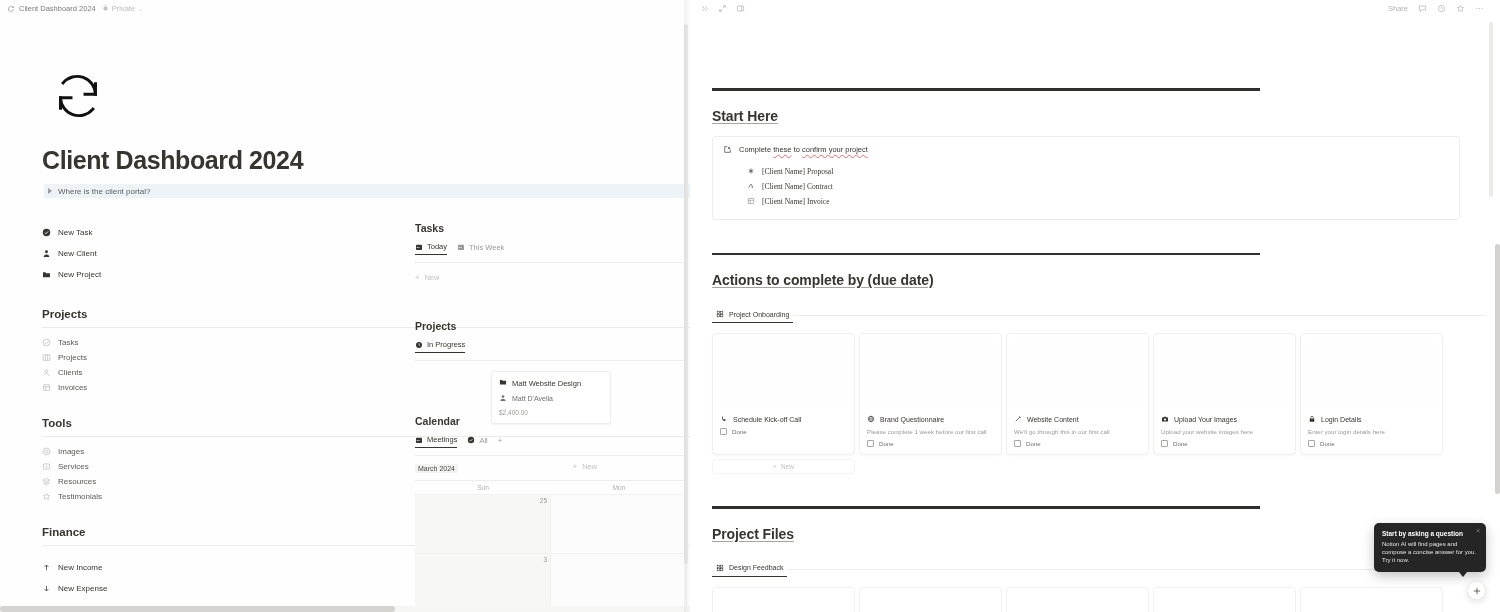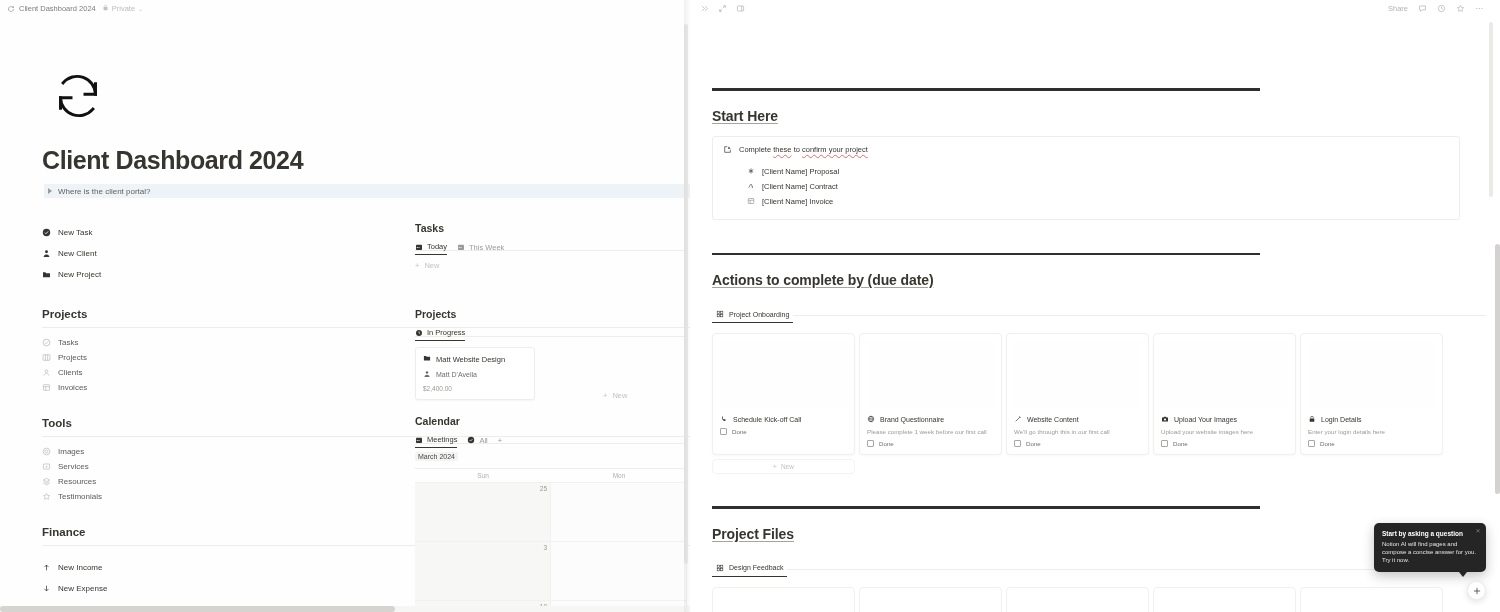--- a/index.html
+++ b/index.html
@@ -92,21 +92,21 @@
   .col-mid {
     position: absolute;
     left: 415px; top: 222px;
     width: 272px;
   }
   .mid-title { font-size: 10.5px; font-weight: 600; color: #37352f; }
   .mid-tabs {
     margin-top: 8px;
     display: flex; align-items: center; gap: 10px;
     border-bottom: 1px solid #ededec;
-    padding-bottom: 0;
+    padding-bottom: 12px;
     width: 272px;
   }
   .mid-tab {
     display: flex; align-items: center; gap: 4px;
     font-size: 7.5px; color: #9b9a97;
     padding-bottom: 3px;
     margin-bottom: -5px;
   }
   .mid-tab.active { color: #37352f; border-bottom: 1.5px solid #37352f; }
   .mid-tab .ic { width: 8px; height: 8px; display: flex; align-items: center; justify-content: center; }
@@ -120,21 +120,21 @@
     width: 120px;
     border: 1px solid #ededec;
     border-radius: 3px;
     padding: 6px 7px 7px 7px;
     background: #fff;
     box-shadow: 0 1px 2px rgba(15,15,15,.04);
   }
   .pc-title { display: flex; align-items: center; gap: 5px; font-size: 7.5px; color: #37352f; }
   .pc-person { display: flex; align-items: center; gap: 5px; font-size: 7px; color: #6f6e6b; margin-top: 6px; }
   .pc-amount { font-size: 6.5px; color: #9b9a97; margin-top: 6px; }
-  .proj-row { display: flex; align-items: flex-end; }
+  .proj-row { display: flex; align-items: center; flex-direction: column; }
   .proj-new { margin-top: 38px; margin-left: 68px; display: flex; align-items: center; gap: 5px; font-size: 7.5px; color: #c3c2bf; }
 
   
   .cal-wrap { position: absolute; left: 415px; top: 415px; width: 272px; }
   .cal-tag { margin-top: 8px; font-size: 7px; color: #484744; background: #f3f3f2; display: inline-block; padding: 1px 3px; border-radius: 2px; }
   .cal-grid { margin-top: 5px; border-top: 1px solid #ededec; }
   .cal-hdr { display: flex; }
   .cal-hdr div { flex: 1; text-align: center; font-size: 6.5px; color: #b0afac; padding: 3px 0; }
   .cal-week { display: flex; border-top: 1px solid #f1f1f0; }
   .cal-cell { flex: 1; height: 58px; border-right: 1px solid #f1f1f0; position: relative; background: #fcfcfc; }
@@ -192,21 +192,21 @@
     margin-top: 12px;
     width: 748px;
     border: 1px solid #ededec;
     border-radius: 3px;
     padding: 8px 10px 10px 10px;
   }
   .callout-line { display: flex; align-items: center; gap: 7px; font-size: 7.5px; color: #37352f; }
   .callout-line .ic { width: 9px; height: 9px; display: flex; align-items: center; justify-content: center; }
   .sp-red { text-decoration: underline wavy rgba(224,62,62,.75); text-decoration-skip-ink: none; text-underline-offset: 2px; }
   .callout-items { margin-top: 10px; margin-left: 23px; }
-  .callout-item { display: flex; align-items: center; gap: 7px; font-size: 7.5px; color: #37352f; height: 15px; }
+  .callout-item { display: flex; align-items: center; gap: 7px; font-size: 7.5px; color: #37352f; height: 15px; font-family: Liberation Serif, serif; }
   .callout-item .ic { width: 9px; height: 9px; display: flex; align-items: center; justify-content: center; }
 
   .db-tabrow { margin-top: 20px; display: flex; align-items: center; }
   .db-tab {
     display: flex; align-items: center; gap: 5px;
     font-size: 7px; color: #37352f;
     padding: 2px 4px 4px 4px;
     border-bottom: 1.5px solid #37352f;
   }
   .db-tab .ic { width: 8px; height: 8px; display: flex; align-items: center; justify-content: center; }

